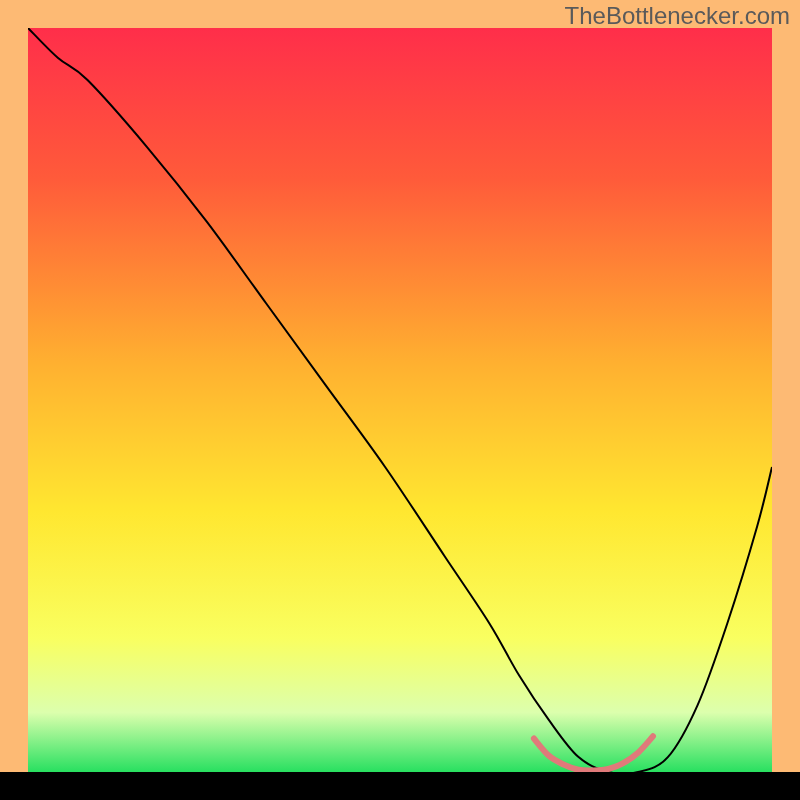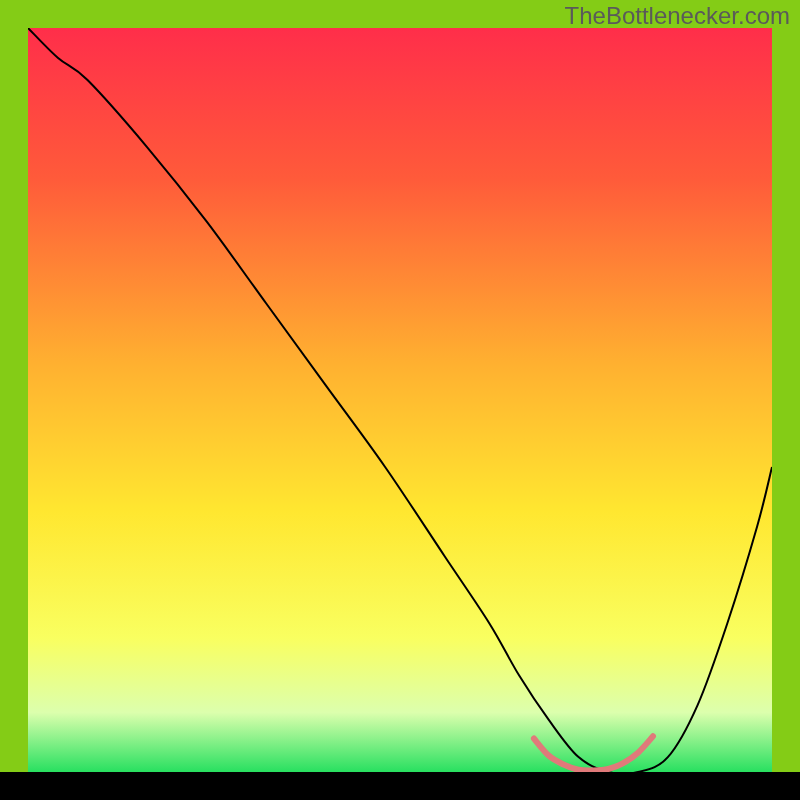--- a/index.html
+++ b/index.html
@@ -7,21 +7,21 @@
     padding: 0;
     width: 800px;
     height: 800px;
     background: #000;
     overflow: hidden;
   }
   .container {
     position: relative;
     width: 800px;
     height: 772px;
-    background: #84cc16;
+    background: #fdba74;
   }
   .watermark {
     position: absolute;
     top: 2px;
     right: 10px;
     color: #5a5a5a;
     font-family: Arial, Helvetica, sans-serif;
     font-size: 24px;
     font-weight: 500;
     z-index: 10;

